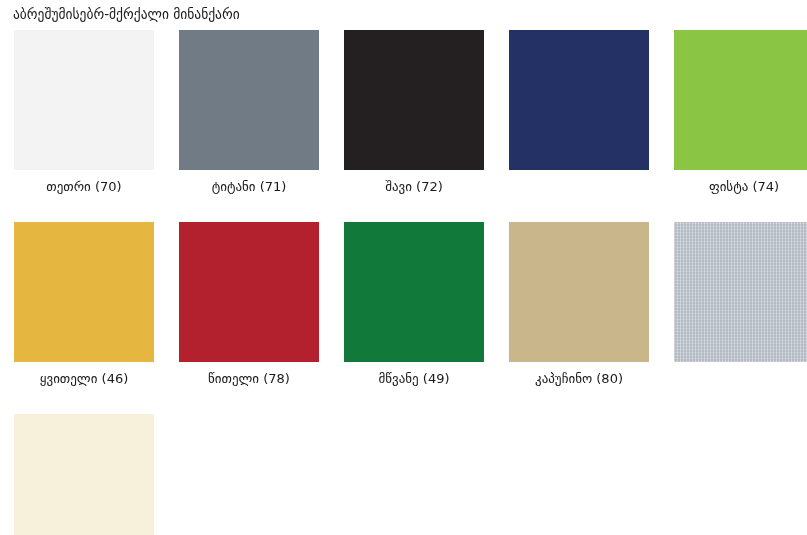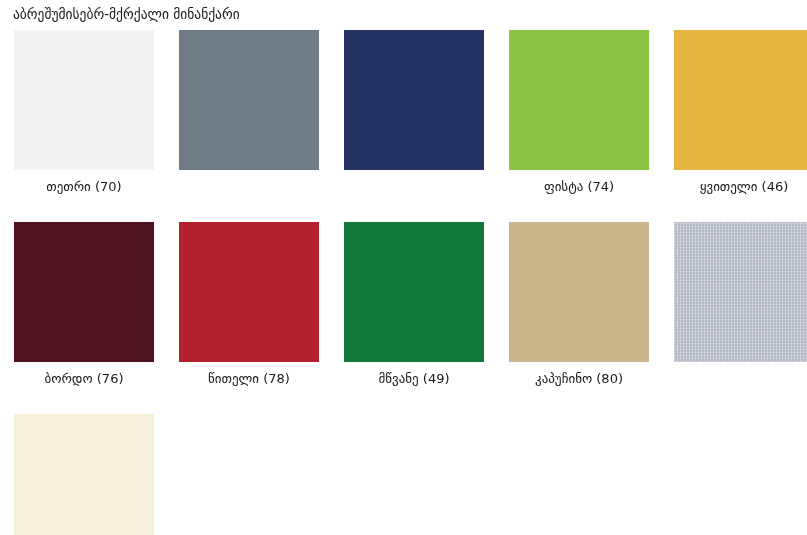--- a/index.html
+++ b/index.html
@@ -97,35 +97,36 @@
 
   <div class="palette-title">აბრეშუმისებრ-მქრქალი მინანქარი</div>
 
   <div class="swatch-grid">
       <div class="swatch-cell">
         <div class="swatch-chip" style="background-color: rgb(243, 243, 243);"></div>
         <span class="swatch-label">თეთრი (70)</span>
       </div>
       <div class="swatch-cell">
         <div class="swatch-chip" style="background-color: rgb(113, 123, 134);"></div>
+        <span class="swatch-label">ტიტანი (71)</span>
+      </div>
+      <div class="swatch-cell">
+        <div class="swatch-chip" style="background-color: rgb(36, 31, 32);"></div>
+        <span class="swatch-label">შავი (72)</span>
       </div>
       <div class="swatch-cell">
         <div class="swatch-chip" style="background-color: rgb(35, 49, 101);"></div>
       </div>
       <div class="swatch-cell">
         <div class="swatch-chip" style="background-color: rgb(138, 198, 68);"></div>
         <span class="swatch-label">ფისტა (74)</span>
       </div>
       <div class="swatch-cell">
         <div class="swatch-chip" style="background-color: rgb(230, 183, 64);"></div>
         <span class="swatch-label">ყვითელი (46)</span>
-      </div>
-      <div class="swatch-cell">
-        <div class="swatch-chip" style="background-color: rgb(81, 18, 31);"></div>
-        <span class="swatch-label">ბორდო (76)</span>
       </div>
       <div class="swatch-cell">
         <div class="swatch-chip" style="background-color: rgb(179, 32, 46);"></div>
         <span class="swatch-label">წითელი (78)</span>
       </div>
       <div class="swatch-cell">
         <div class="swatch-chip" style="background-color: rgb(17, 122, 59);"></div>
         <span class="swatch-label">მწვანე (49)</span>
       </div>
       <div class="swatch-cell">

